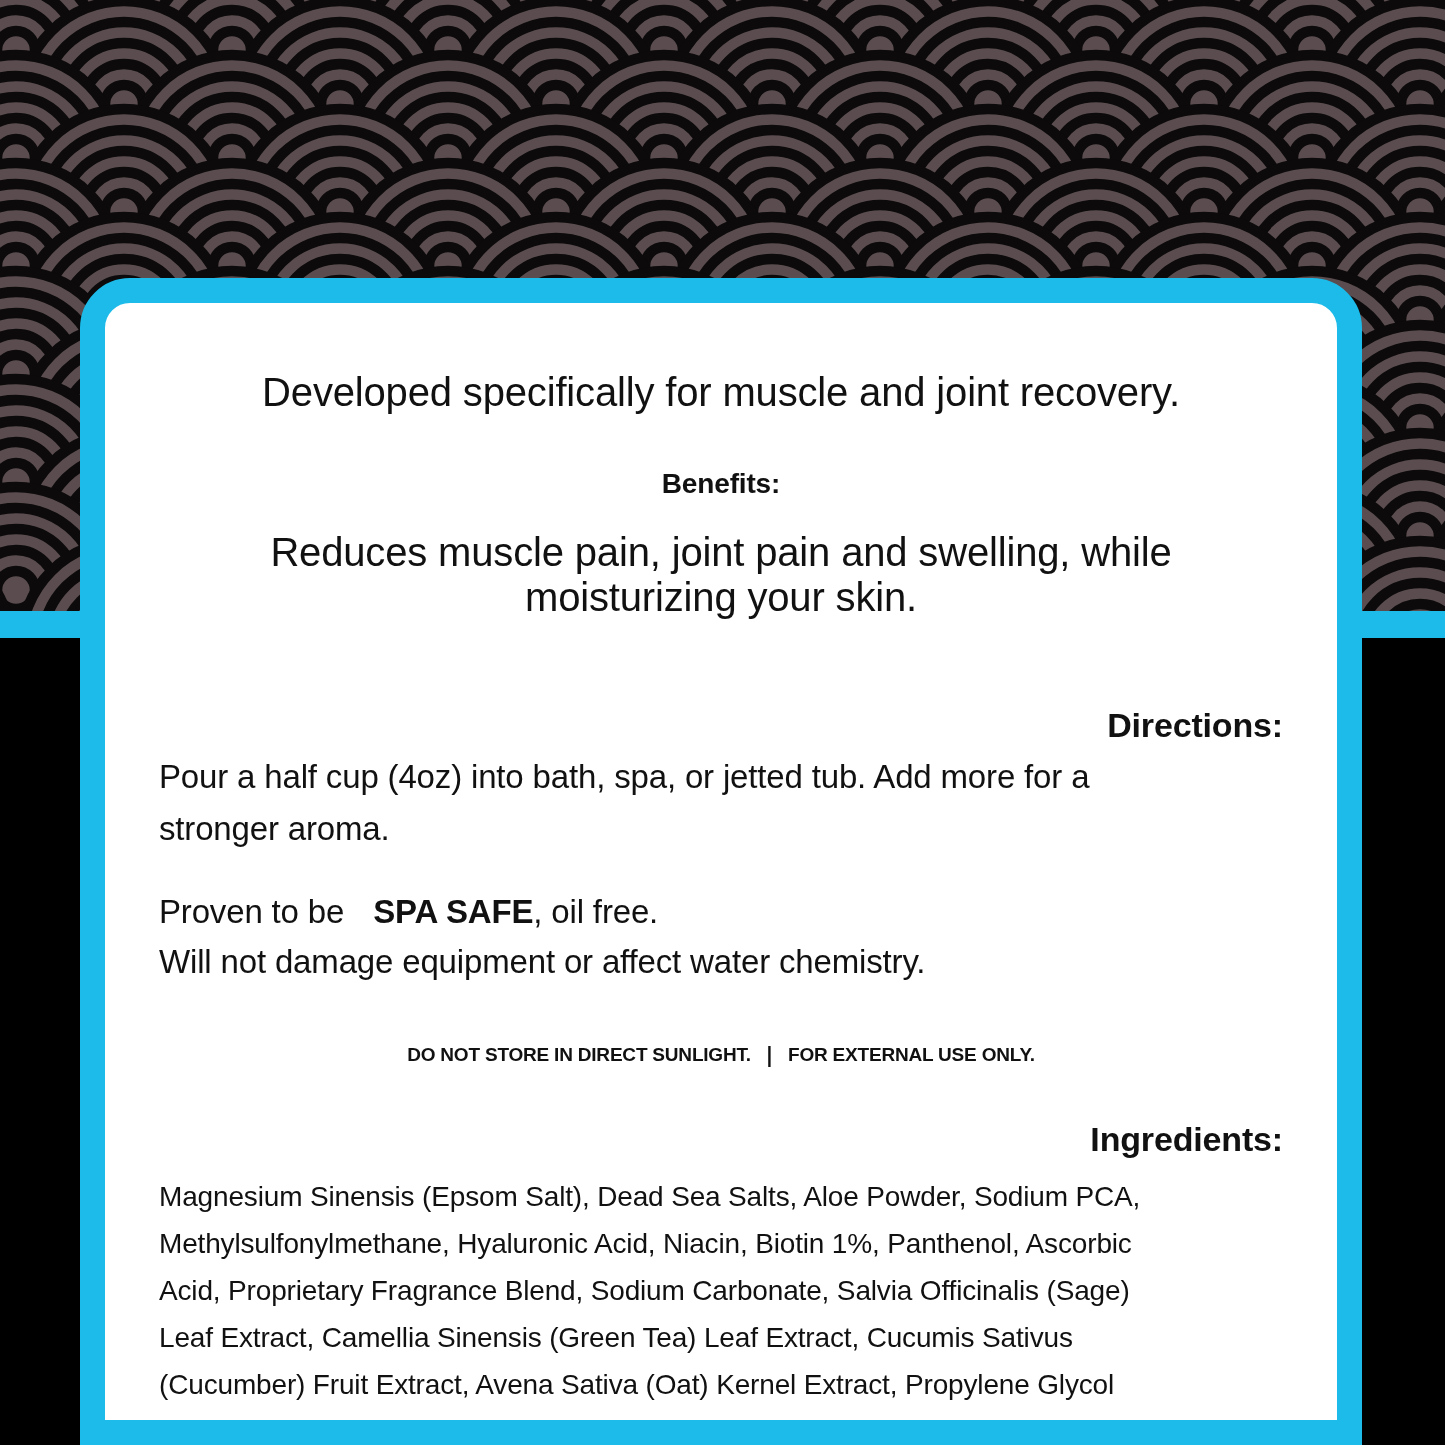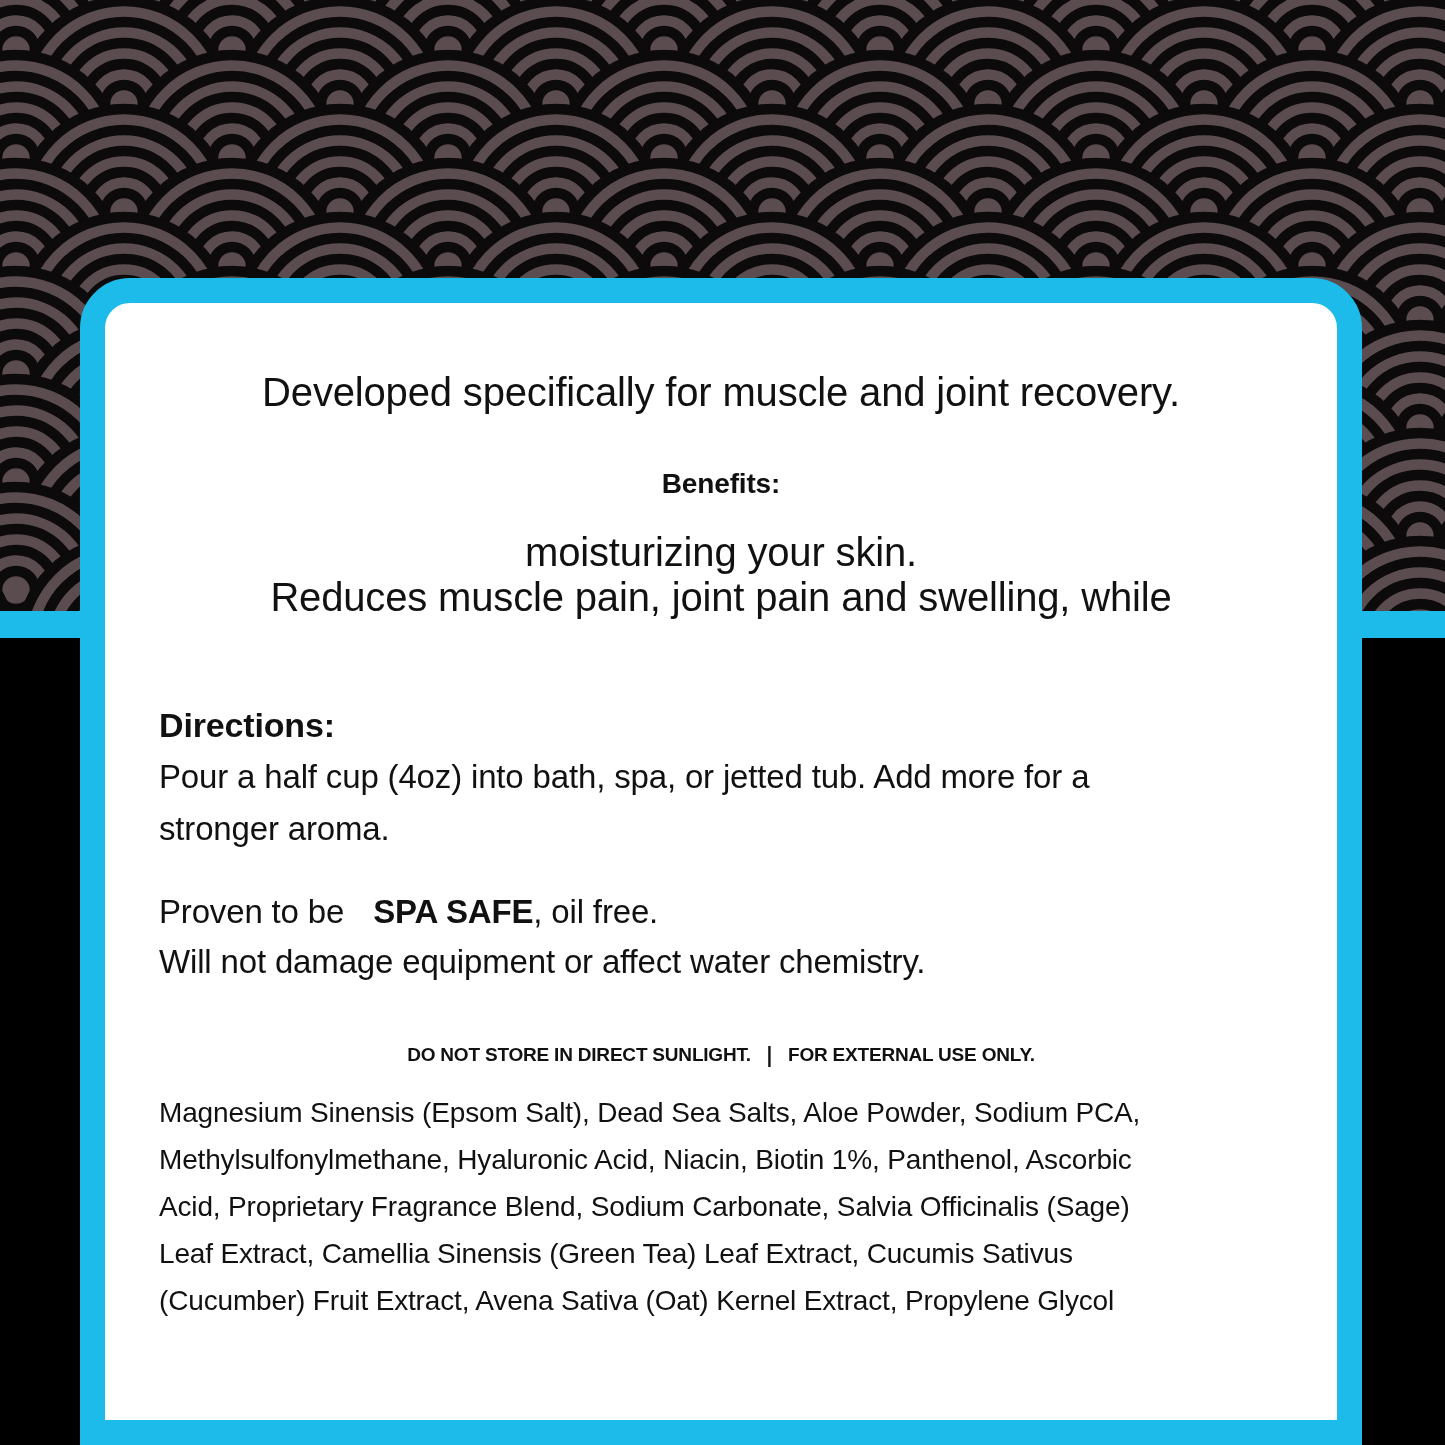--- a/index.html
+++ b/index.html
@@ -77,20 +77,21 @@
     margin: 22px 0 0 0;
     font-size: 40px;
     line-height: 45px;
     font-weight: 400;
   }
   .section-heading {
     margin: 0;
     font-size: 34px;
     line-height: 44px;
     font-weight: 700;
+    text-align: right;
   }
   .directions-heading { margin-top: 83px; }
   .body-text {
     margin: 4px 0 0 0;
     font-size: 33px;
     line-height: 52px;
     font-weight: 400;
   }
   .spa-block {
     margin: 32px 0 0 0;
@@ -967,40 +968,41 @@
   <div class="lower-bg" style="background: rgb(0, 0, 0);"></div>
 
   <div class="card" style="border-color: rgb(28, 187, 233); background: rgb(255, 255, 255);">
     <div class="card-inner" style="color: rgb(17, 17, 17);">
 
       <p class="tagline center">Developed specifically for muscle and joint recovery.</p>
 
       <h2 class="benefits-heading center">Benefits:</h2>
 
       <div class="benefits-text center">
+        <div>Reduces muscle pain, joint pain and swelling, while</div>
         <div>moisturizing your skin.</div>
-        <div>Reduces muscle pain, joint pain and swelling, while</div>
       </div>
 
       <h3 class="section-heading directions-heading">Directions:</h3>
 
       <div class="body-text">
         <div>Pour a half cup (4oz) into bath, spa, or jetted tub. Add more for a</div>
         <div>stronger aroma.</div>
       </div>
 
       <div class="spa-block">
         <div><span>Proven to be </span><b>SPA SAFE</b><span>, oil free.</span></div>
         <div>Will not damage equipment or affect water chemistry.</div>
       </div>
 
       <div class="warning-line center">
         <span>DO NOT STORE IN DIRECT SUNLIGHT.</span><span class="warning-sep">|</span><span>FOR EXTERNAL USE ONLY.</span>
       </div>
 
+      <h3 class="section-heading ingredients-heading">Ingredients:</h3>
 
       <div class="ingredients-list">
         <div>Magnesium Sinensis (Epsom Salt), Dead Sea Salts, Aloe Powder, Sodium PCA,</div>
         <div>Methylsulfonylmethane, Hyaluronic Acid, Niacin, Biotin 1%, Panthenol, Ascorbic</div>
         <div>Acid, Proprietary Fragrance Blend, Sodium Carbonate, Salvia Officinalis (Sage)</div>
         <div>Leaf Extract, Camellia Sinensis (Green Tea) Leaf Extract, Cucumis Sativus</div>
         <div>(Cucumber) Fruit Extract, Avena Sativa (Oat) Kernel Extract, Propylene Glycol</div>
       </div>
 
     </div>

